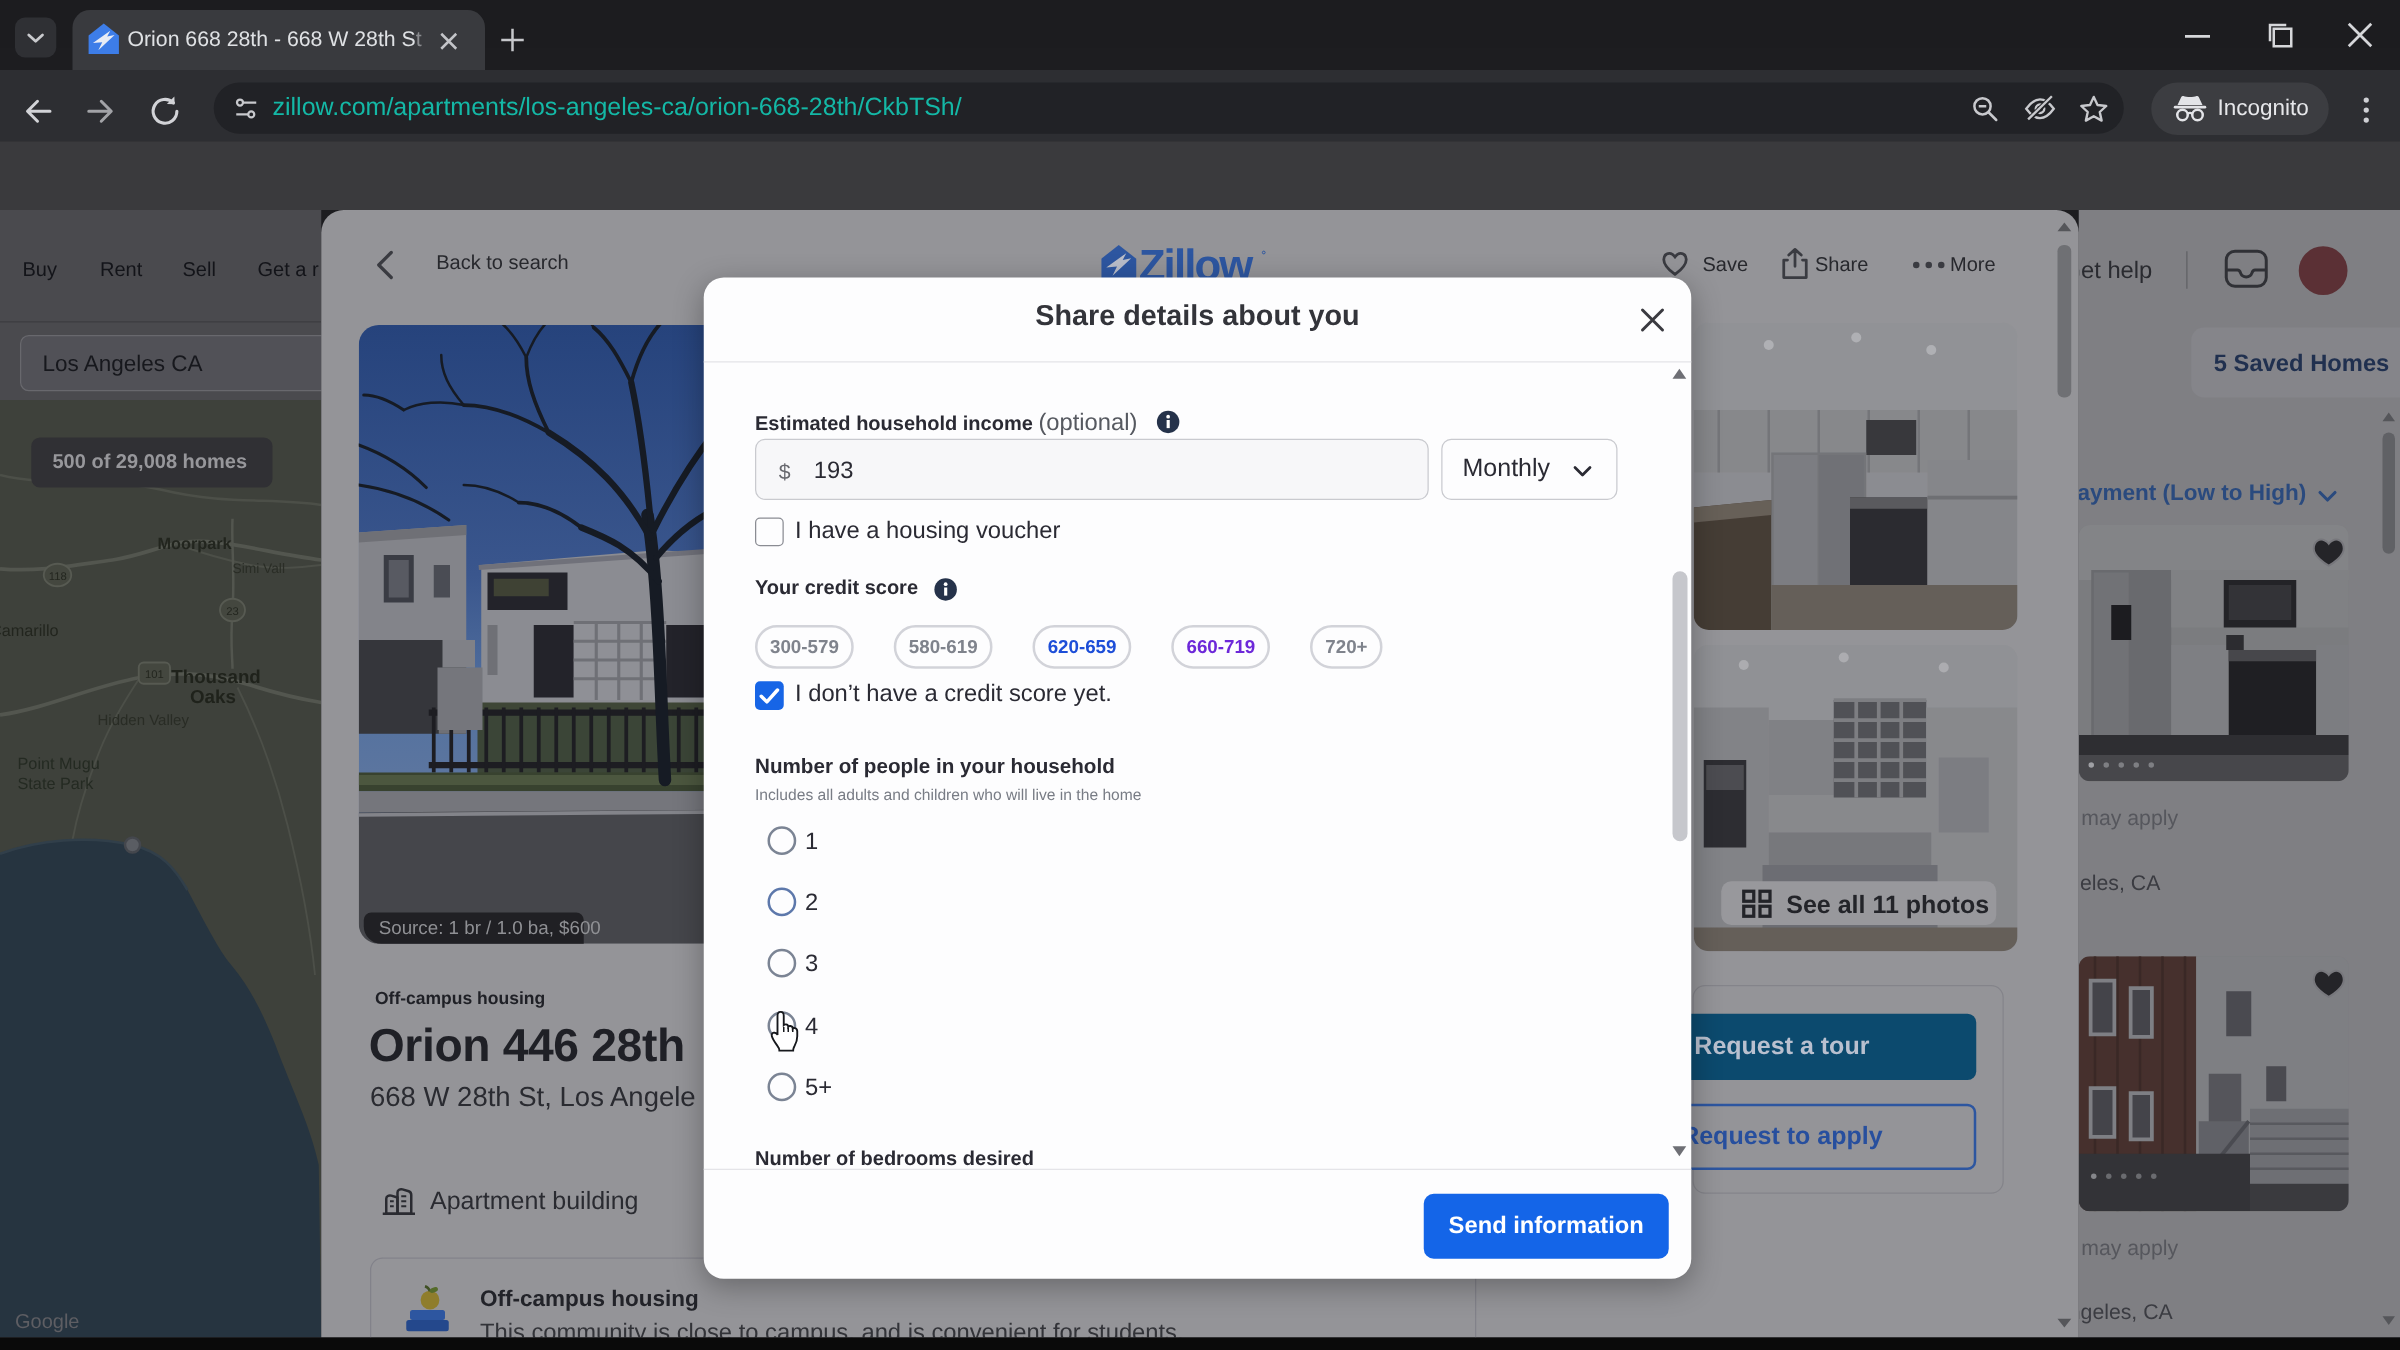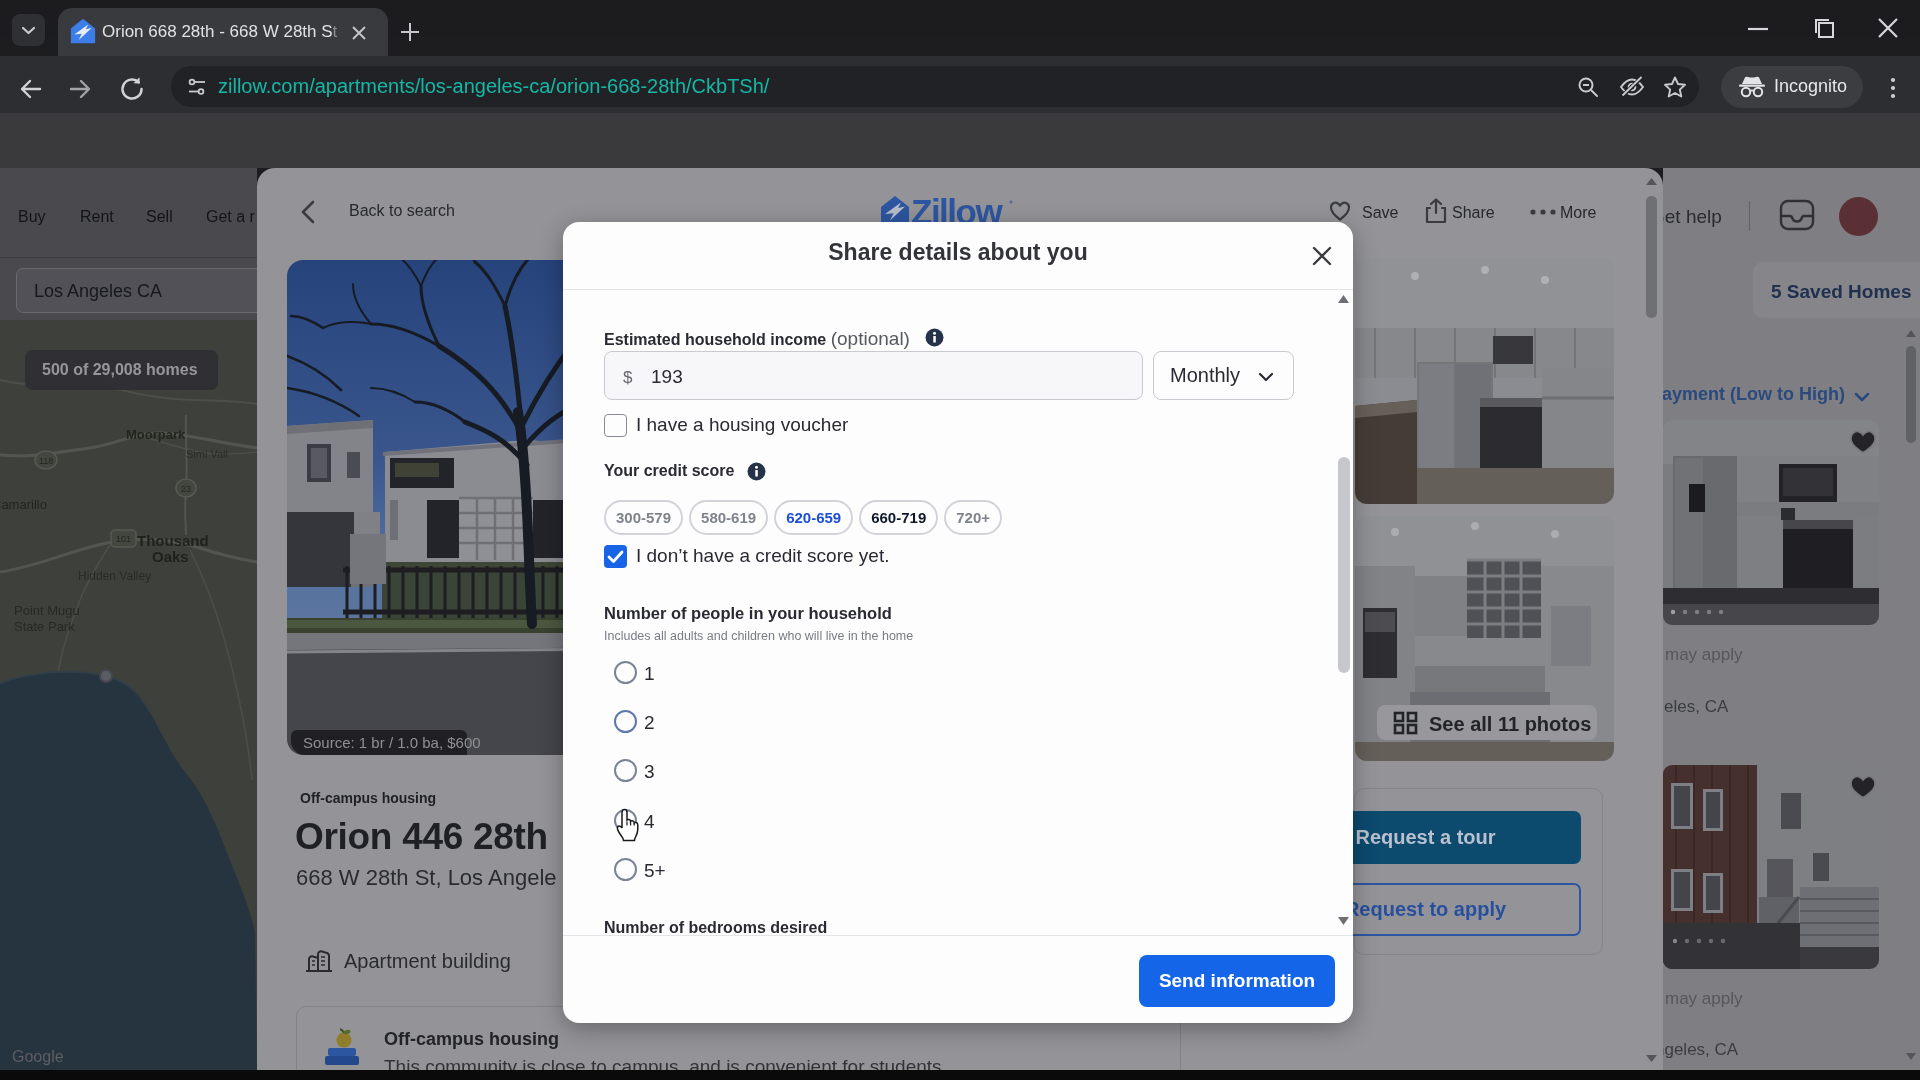--- a/index.html
+++ b/index.html
@@ -455,25 +455,25 @@
         <path d="M3 6 L9 12 L15 6" fill="none" stroke="#2a2a33" stroke-width="2.2" stroke-linecap="round" stroke-linejoin="round"></path>
       </svg>
     <div class="abs" style="left:41px;top:192px;width:23px;height:23px;background:#fdfdfe;border:1.5px solid #8a8c93;border-radius:4px;"></div>
     <div class="abs f nw" style="left:73px;top:192px;color:#2a2a33;font-size:19px;">I have a housing voucher</div>
     <div class="abs f nw" style="left:41px;top:240px;color:#2a2a33;font-size:16px;font-weight:bold;text-align:center;">Your credit score</div>
     <svg class="abs" style="left:184px;top:240px;" width="19" height="19" viewBox="0 0 19 19">
         <circle cx="9.5" cy="9.5" r="9" fill="#25324a"></circle>
         <rect x="8.3" y="8" width="2.5" height="6.5" fill="#fff"></rect>
         <circle cx="9.5" cy="5.3" r="1.5" fill="#fff"></circle>
       </svg>
-    <div class="f" style="position:absolute;left:41px;top:278px;display:flex;gap:6px;">
+    <div class="f" style="position:absolute;left:41px;top:278px;display:flex;gap:32px;">
       <div style="border:2px solid #d2d3d9;border-radius:18px;padding:7px 10px;color:#7f838c;font-size:15px;font-weight:bold;">300-579</div>
       <div style="border:2px solid #d2d3d9;border-radius:18px;padding:7px 10px;color:#7f838c;font-size:15px;font-weight:bold;">580-619</div>
       <div style="border:2px solid #d2d3d9;border-radius:18px;padding:7px 10px;color:#1d4ed8;font-size:15px;font-weight:bold;">620-659</div>
-      <div style="border:2px solid #d2d3d9;border-radius:18px;padding:7px 10px;color:#0f172a;font-size:15px;font-weight:bold;">660-719</div>
+      <div style="border:2px solid #d2d3d9;border-radius:18px;padding:7px 10px;color:#6d28d9;font-size:15px;font-weight:bold;">660-719</div>
       <div style="border:2px solid #d2d3d9;border-radius:18px;padding:7px 10px;color:#7f838c;font-size:15px;font-weight:bold;">720+</div>
     </div>
     <div class="abs" style="left:41px;top:323px;width:23px;height:23px;background:#1765e6;border-radius:4px;">
       <svg width="23" height="23" viewBox="0 0 23 23">
           <path d="M5 12 L9.5 16.5 L18 7" fill="none" stroke="#fff" stroke-width="2.8" stroke-linecap="round" stroke-linejoin="round"></path>
         </svg>
     </div>
     <div class="abs f nw" style="left:73px;top:323px;color:#2a2a33;font-size:19px;">I don’t have a credit score yet.</div>
     <div class="abs f nw" style="left:41px;top:382px;color:#2a2a33;font-size:16.5px;font-weight:bold;">Number of people in your household</div>
     <div class="abs f nw" style="left:41px;top:407px;color:#787c85;font-size:12.5px;">Includes all adults and children who will live in the home</div>

